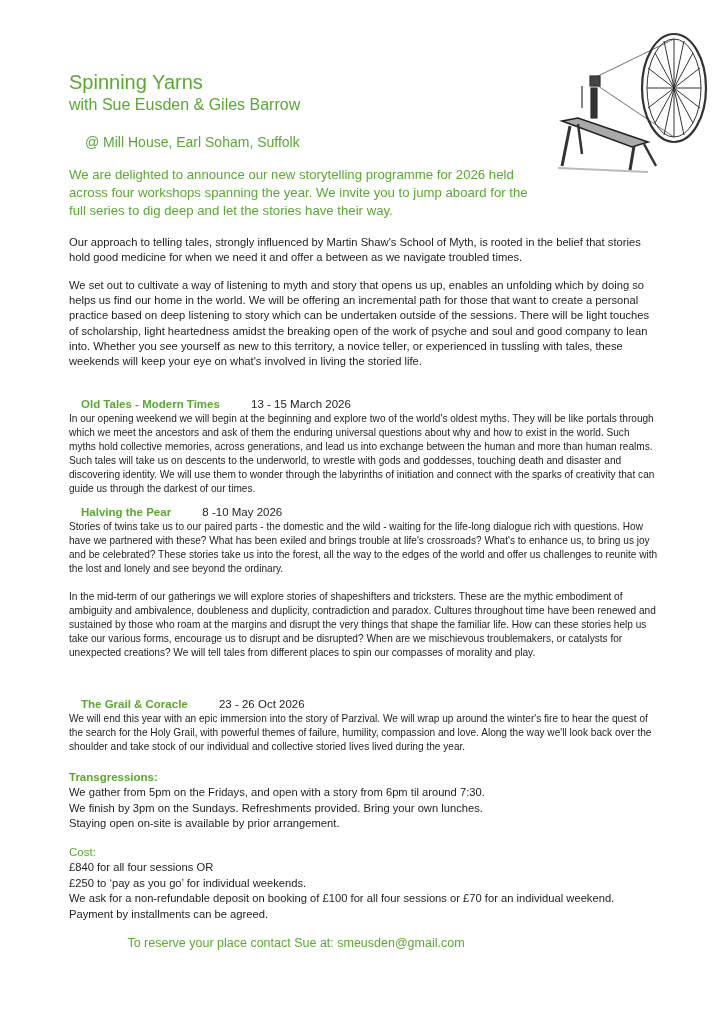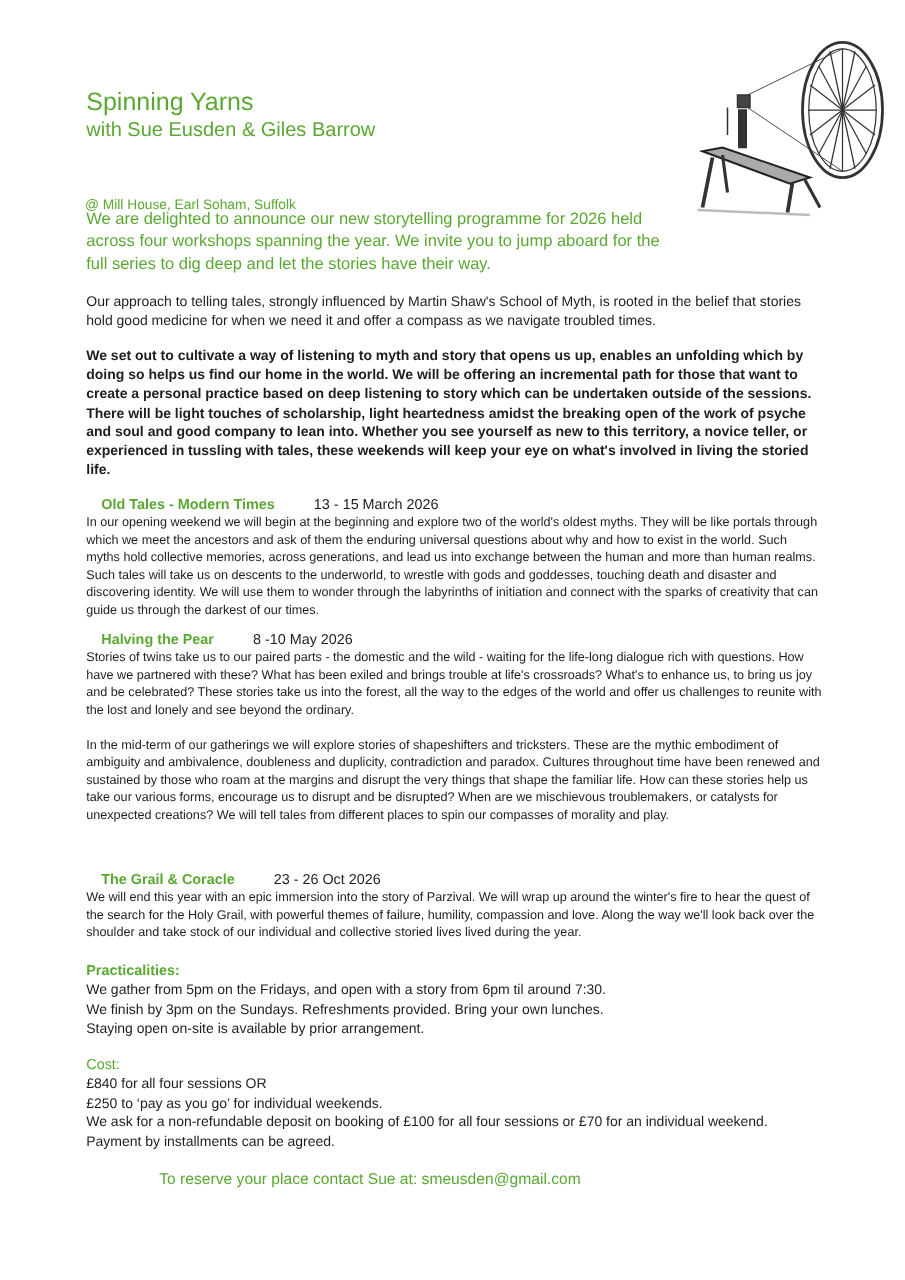--- a/index.html
+++ b/index.html
@@ -1,24 +1,24 @@
 <!DOCTYPE html>
 <html><head>
 <meta charset="utf-8">
 <style>
   html, body { margin:0; padding:0; background:#ffffff; }
   body { width:724px; height:1024px; position:relative; overflow:hidden; font-family:"Liberation Sans", sans-serif; color:#1e1e1e; }
   .green { color:#5aa832; }
   .title { position:absolute; left:69px; top:70px; font-size:20px; line-height:24px; }
   .subtitle { position:absolute; left:69px; top:97px; font-size:16px; line-height:16px; }
-  .venue { position:absolute; left:68px; top:134px; font-size:11px; line-height:16px;margin-top:22px; }
+  .venue { position:absolute; left:85px; top:134px; font-size:14px; line-height:16px; }
   .intro { position:absolute; left:69px; top:166px; width:470px; font-size:13.2px; line-height:18px; }
   .body-text { position:absolute; left:69px; width:590px; font-size:11.2px; line-height:15.2px; }
   .p1 { top:235px; }
-  .p2 { top:278px;font-weight:bold; }
+  .p2 { top:278px; }
   .sec { position:absolute; left:69px; width:590px; }
   .sec-head { font-size:11.5px; line-height:15px; }
   .sec-title { color:#5aa832; font-weight:bold; display:inline-block;margin-left:12px; }
   .sec-date { display:inline-block; margin-left:28px; }
   .sec-body { font-size:10.1px; line-height:14px; }
   .s1 { top:397px; }
   .s2 { top:505px; }
   .s3 { top:590px; }
   .s4 { top:697px; }
   .pract { position:absolute; left:69px; top:770px; width:560px; }
@@ -59,21 +59,21 @@
       <line x1="34" y1="60" x2="34" y2="82"></line>
       <polygon points="14,95 30,92 100,116 84,121" fill="#aaa" stroke="#222" stroke-width="1.6"></polygon>
       <line x1="22" y1="100" x2="14" y2="140" stroke-width="3"></line>
       <line x1="30" y1="98" x2="34" y2="128" stroke-width="2.5"></line>
       <line x1="86" y1="120" x2="82" y2="144" stroke-width="3"></line>
       <line x1="96" y1="118" x2="108" y2="140" stroke-width="2.5"></line>
       <line x1="10" y1="142" x2="100" y2="146" stroke="#bbb" stroke-width="2"></line>
     </g>
   </svg>
 
-  <div class="body-text p1">Our approach to telling tales, strongly influenced by Martin Shaw's School of Myth, is rooted in the belief that stories hold good medicine for when we need it and offer a compass as we navigate troubled times.</div>
+  <div class="body-text p1">Our approach to telling tales, strongly influenced by Martin Shaw's School of Myth, is rooted in the belief that stories hold good medicine for when we need it and offer a between as we navigate troubled times.</div>
   <div class="body-text p2">We set out to cultivate a way of listening to myth and story that opens us up, enables an unfolding which by doing so helps us find our home in the world.  We will be offering an incremental path for those that want to create a personal practice based on deep listening to story which can be undertaken outside of the sessions. There will be light touches of scholarship, light heartedness amidst the breaking open of the work of psyche and soul and good company to lean into. Whether you see yourself as new to this territory, a novice teller, or experienced in tussling with tales, these weekends will keep your eye on what's involved in living the storied life.</div>
 
   <div class="sec s1">
     <div class="sec-head">
       <span class="sec-title">Old Tales - Modern Times</span>
       <span class="sec-date">13 - 15 March 2026</span>
     </div>
     <div class="sec-body">In our opening weekend we will begin at the beginning and explore two of the world's oldest myths.  They will be like portals through which we meet the ancestors and ask of them the enduring universal questions about why and how to exist in the world. Such myths hold collective memories, across generations, and lead us into exchange between the human and more than human realms. Such tales will take us on descents to the underworld, to wrestle with gods and goddesses, touching death and disaster and discovering identity. We will use them to wonder through the labyrinths of initiation and connect with the sparks of creativity that can guide us through the darkest of our times.</div>
   </div>
 
@@ -91,21 +91,21 @@
 
   <div class="sec s4">
     <div class="sec-head">
       <span class="sec-title">The Grail &amp; Coracle</span>
       <span class="sec-date">23 - 26 Oct 2026</span>
     </div>
     <div class="sec-body">We will end this year with an epic immersion into the story of Parzival. We will wrap up around the winter's fire to hear the quest of the search for the Holy Grail, with powerful themes of failure, humility, compassion and love.  Along the way we'll look back over the shoulder and take stock of our individual and collective storied lives lived during the year.</div>
   </div>
 
   <div class="pract">
-    <div class="lbl">Practicalities:</div>
+    <div class="lbl">Transgressions:</div>
     <div class="lines">
       <div>We gather from 5pm on the Fridays, and open with a story from 6pm til around 7:30.</div>
       <div>We finish by 3pm on the Sundays.  Refreshments provided.  Bring your own lunches.</div>
       <div>Staying open on-site is available by prior arrangement.</div>
     </div>
   </div>
 
   <div class="cost">
     <div class="lbl">Cost:</div>
     <div class="lines">

